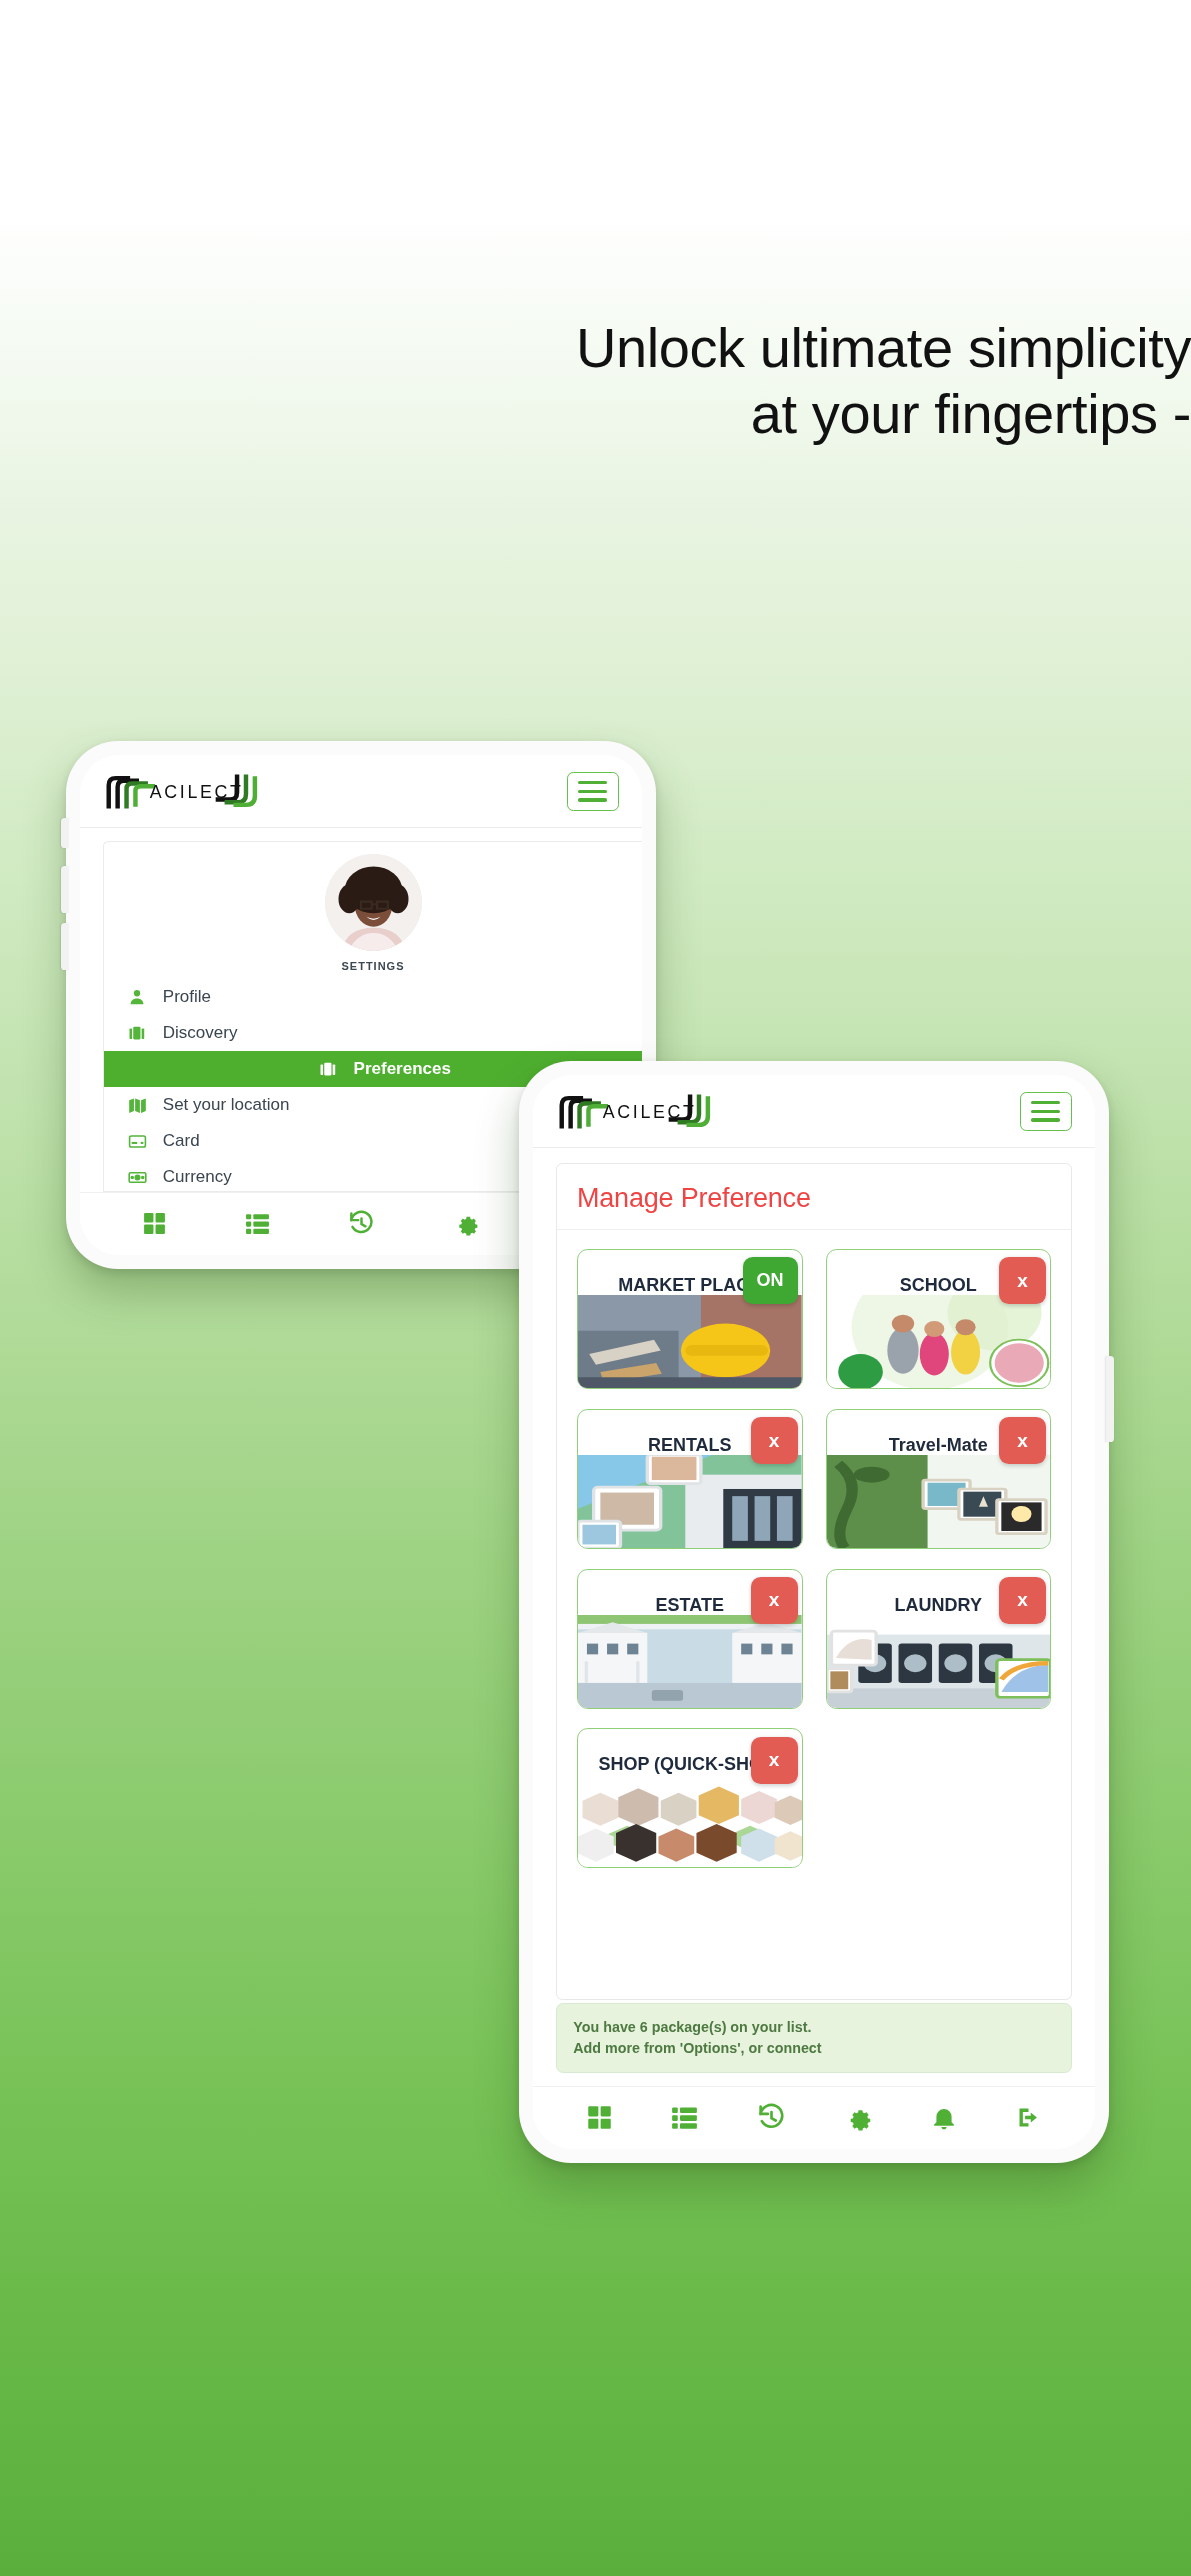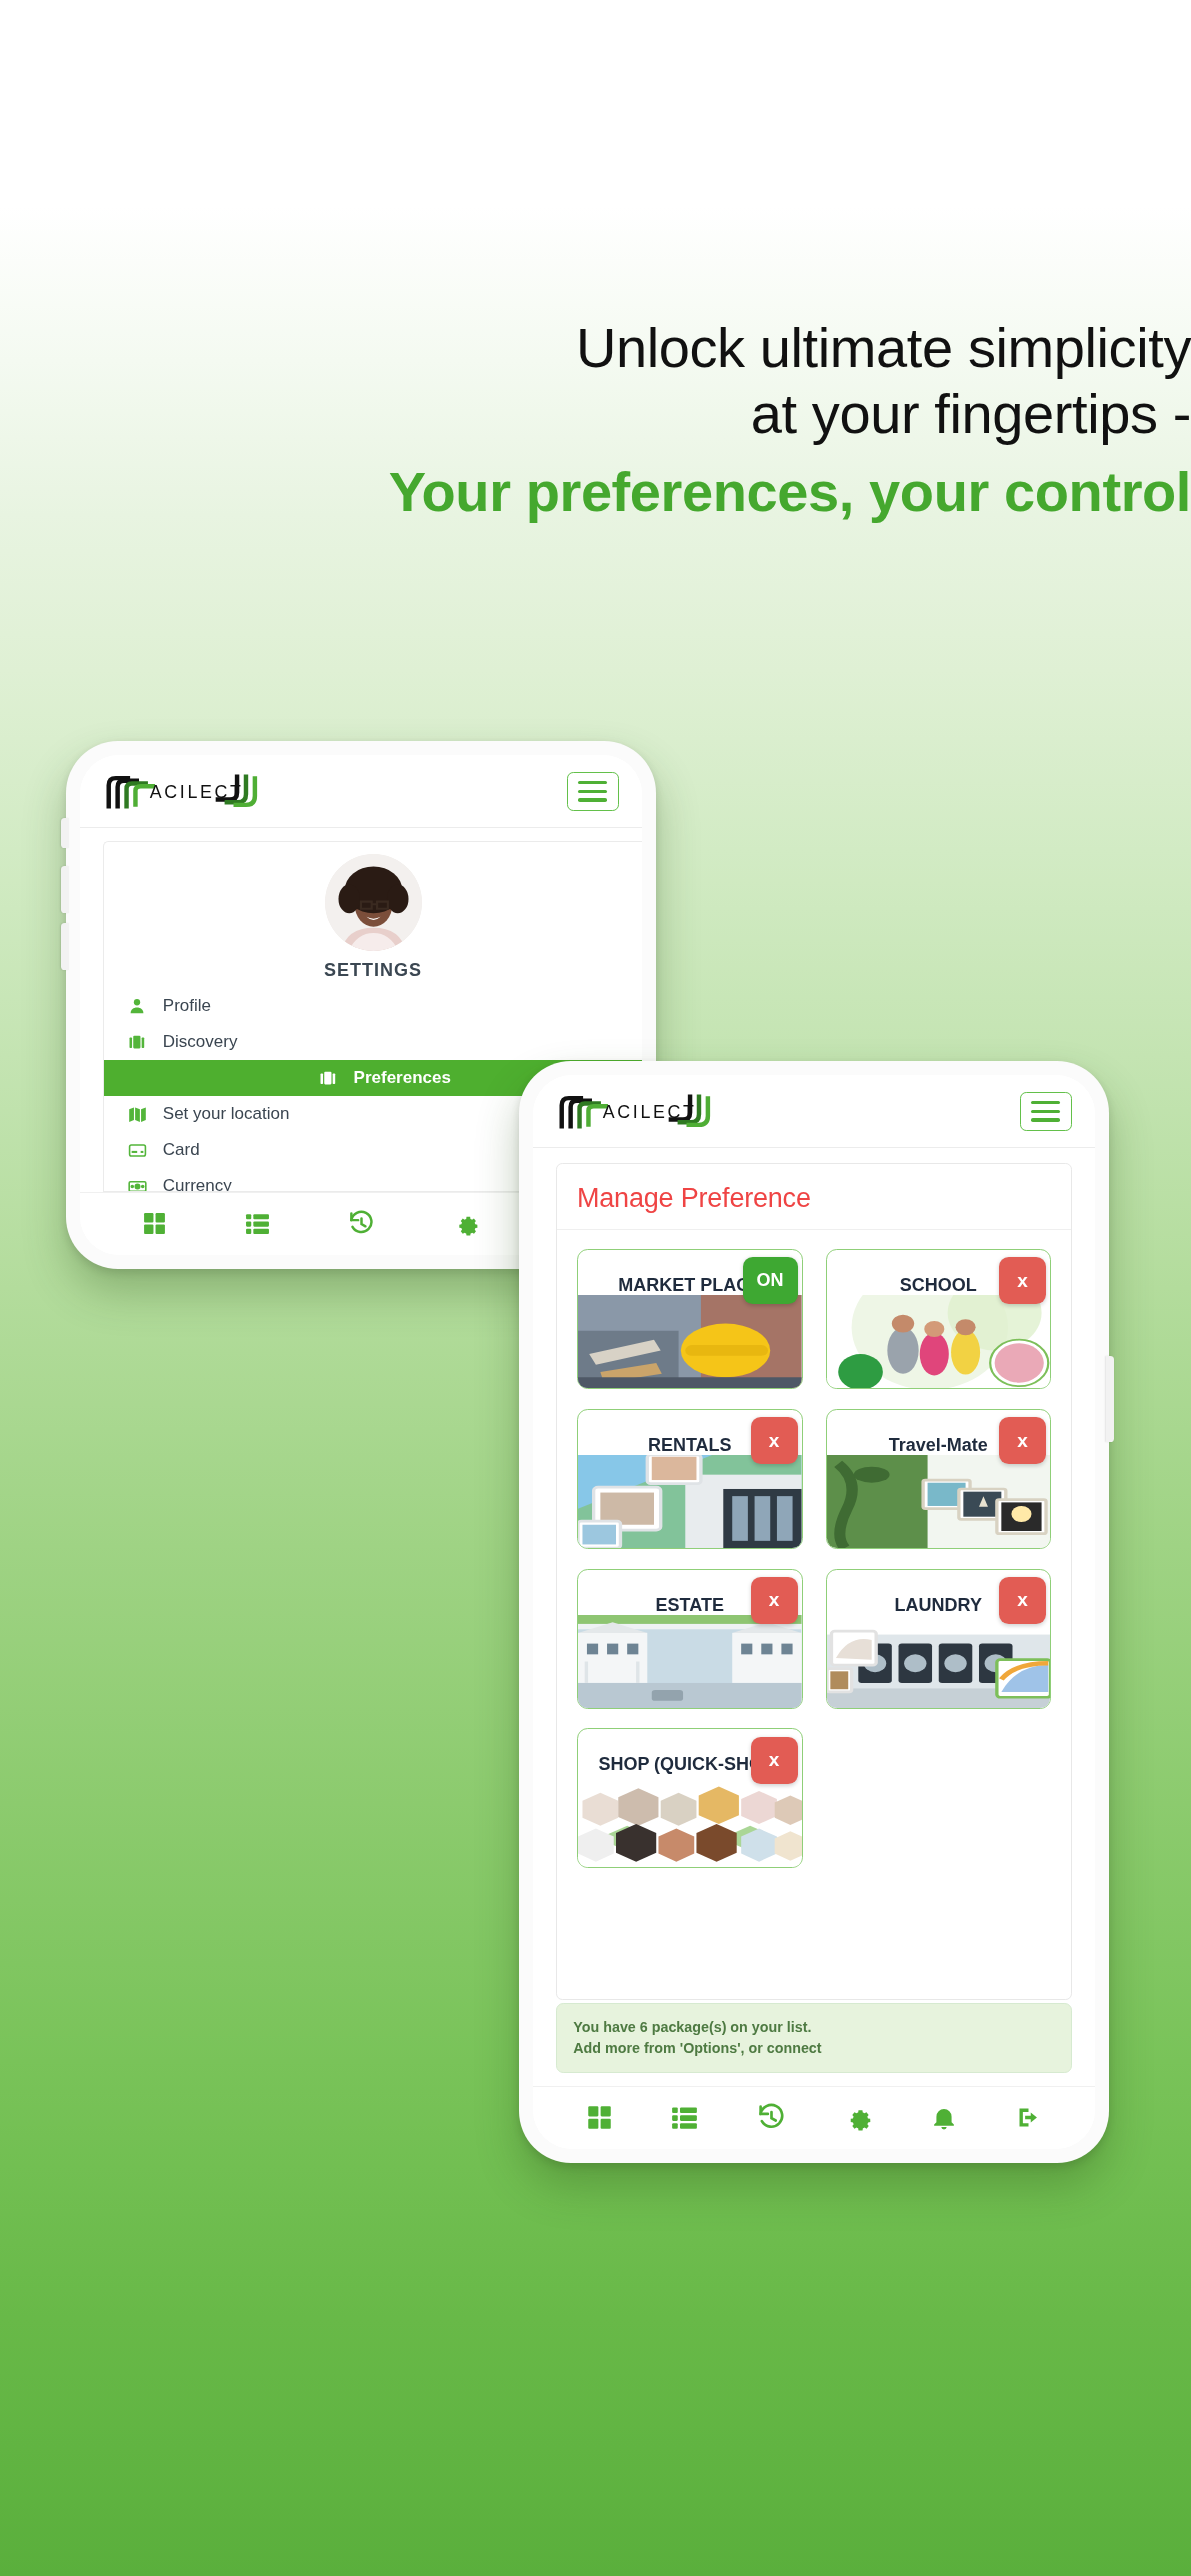--- a/index.html
+++ b/index.html
@@ -79,21 +79,21 @@
     border-radius:5.4px 0 0 0; background:#fff;
     display:flex; flex-direction:column; overflow:hidden;
   }
   .avatar-wrap { display:flex; justify-content:center; padding:12.5px 0 3.6px; }
   .avatar {
     width:97px; height:97px; border-radius:50%; overflow:hidden;
     background:#f0ece9; position:relative;
   }
   .avatar .face { position:absolute; left:0; top:0; width:100%; height:100%; }
   .settings-cap {
-    text-align:center; font-size:18px; font-weight:bold; color:#3b4752;
+    text-align:center; font-size:11px; font-weight:bold; color:#3b4752;
     letter-spacing:1px; padding:5.4px 0 7.2px;
   }
   .mrow {
     display:flex; align-items:center; gap:14px;
     padding:0 0 0 21.5px; height:36px; flex:0 0 36px;
     font-size:17px; color:#3a4550;
   }
   .mrow .ic { width:23px; display:flex; align-items:center; justify-content:center; color:#53b53a; }
   .mrow.active { background:#4eaf2f; color:#fff;justify-content:center; }
   .mrow.active .ic { color:#fff; }
@@ -147,21 +147,20 @@
     font-size:14.3px; color:#4e7a42; line-height:1.5; font-weight:bold;
   }
   .infobox .l2 { display:block; }
 </style>
 </head>
 <body>
 
 <div class="headline">
   <span class="l1">Unlock ultimate simplicity</span>
   <span class="l2">at your fingertips -</span>
-  <span class="l3">Your preferences, your control</span>
 </div>
 
 <div class="phone" id="phone1">
   <div class="side-btn" style="top:77px;height:30px;"></div>
   <div class="side-btn" style="top:125px;height:47px;"></div>
   <div class="side-btn" style="top:182px;height:47px;"></div>
 
   <div class="screen">
 
     <div class="app-header">

